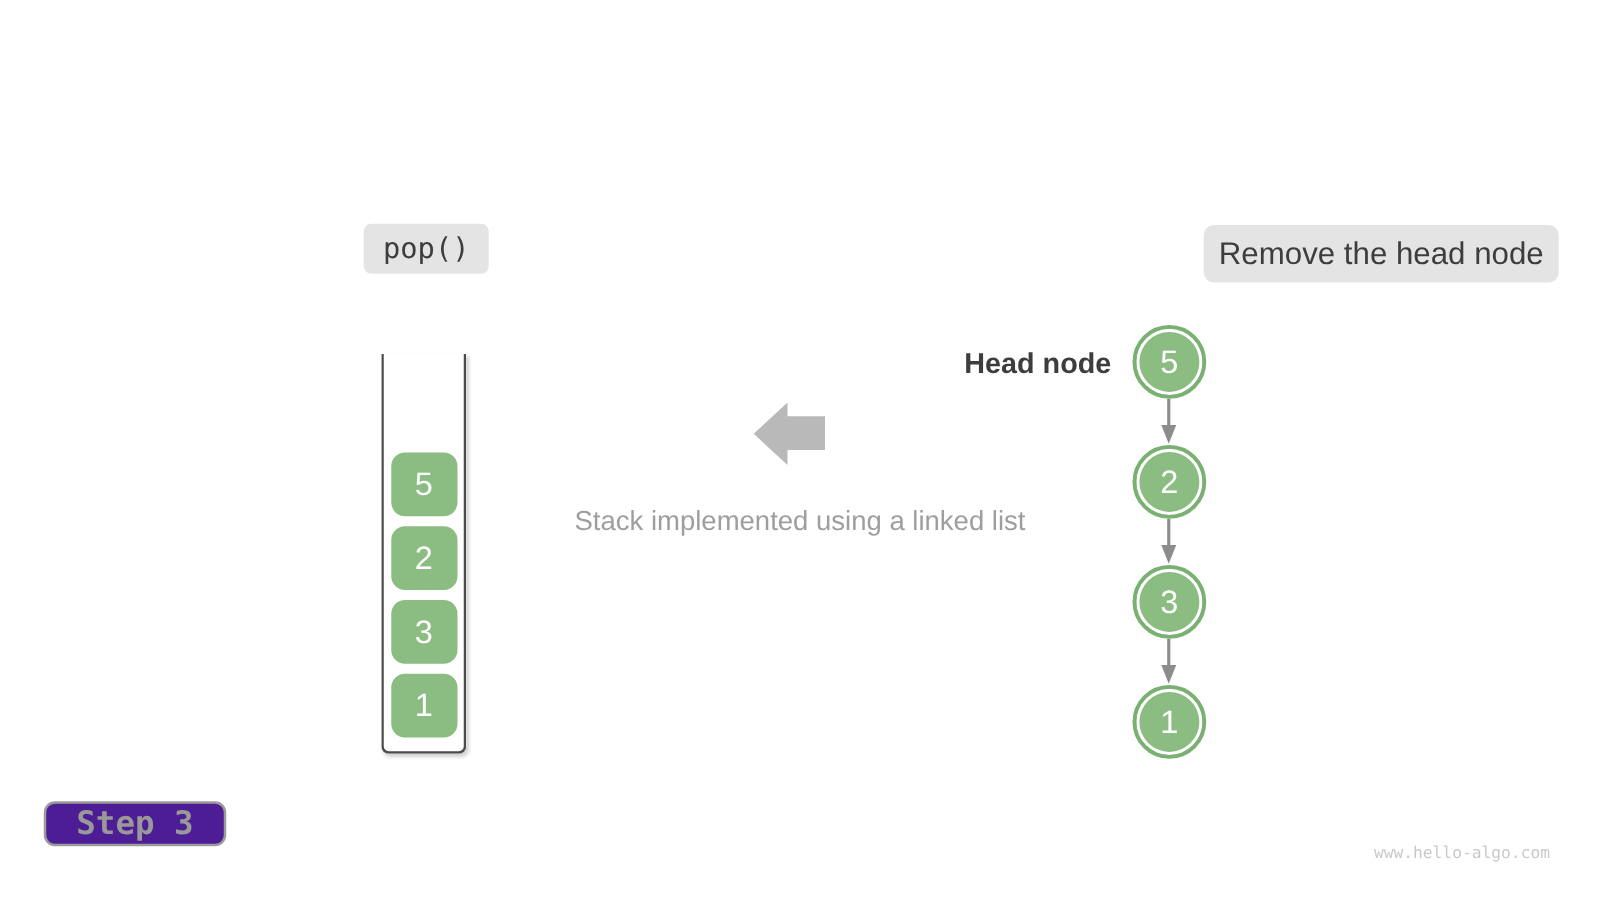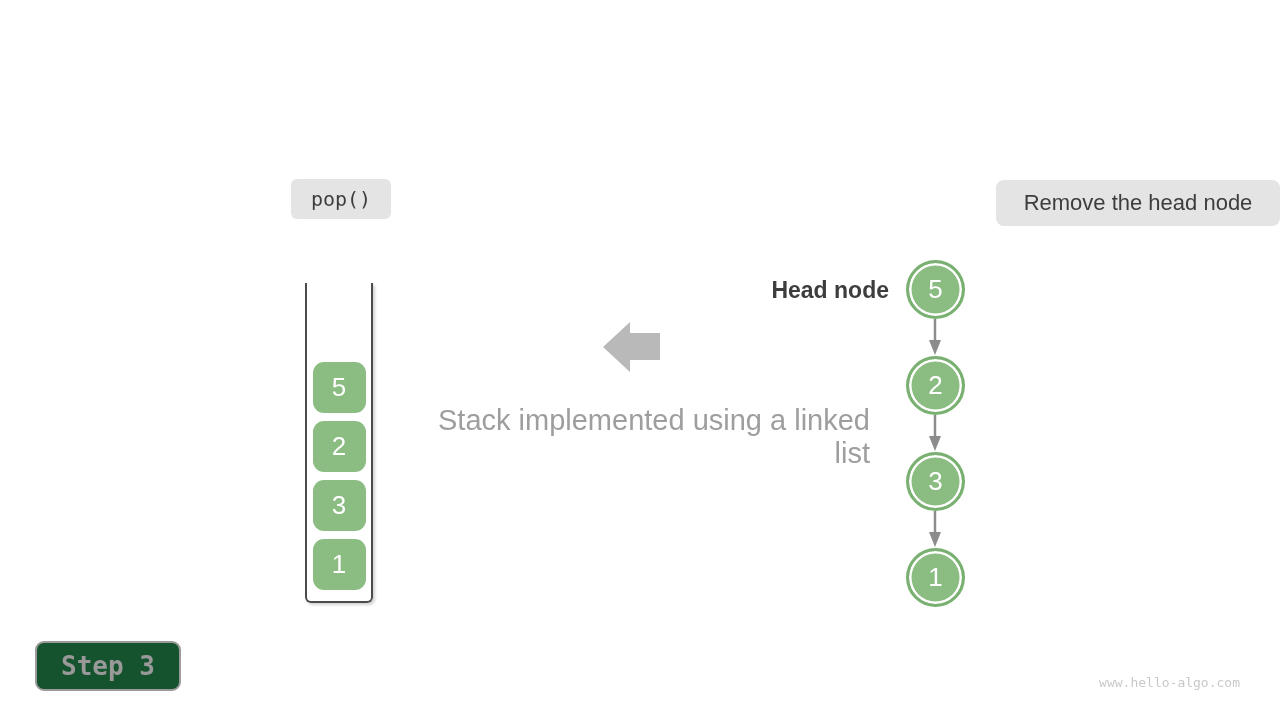--- a/index.html
+++ b/index.html
@@ -16,27 +16,26 @@
     background: var(--label-bg);
     color: var(--dark-text);
     display: flex;
     align-items: center;
     justify-content: center;
   }
   #op-tag {
     left: 291px; top: 179px; width: 100px; height: 40px;
     border-radius: 6px;
     font-family: "DejaVu Sans Mono", monospace;
-    font-size: 20px;
+    font-size: 23px;
   }
   #desc-tag {
     left: 963px; top: 180px; width: 284px; height: 46px;
     border-radius: 8px;
-    font-size: 22px;
-    margin-left: 33px;
+    font-size: 25px;
   }
   #stack-box {
     position: absolute;
     left: 305px; top: 283px; width: 68px; height: 320px;
     box-sizing: border-box;
     border-left: 2px solid var(--container-border);
     border-right: 2px solid var(--container-border);
     border-bottom: 2px solid var(--container-border);
     border-radius: 0 0 6px 6px;
     box-shadow: 2px 2px 3px rgba(0,0,0,0.18);
@@ -56,22 +55,22 @@
     display: flex;
     align-items: center;
     justify-content: center;
     flex: none;
   }
   .stack-cell:last-child { margin-bottom: 11px; }
   #big-arrow { position: absolute; left: 603px; top: 322px; }
   #caption {
     position: absolute;
     left: 410px; top: 404px; width: 460px;
-    text-align: right;
-    font-size: 29px;
+    text-align: center;
+    font-size: 22px;
     color: var(--caption-gray);
   }
   #linked-list { position: absolute; left: 16px; top: 0; width: 1280px; height: 720px; }
   .ll-node {
     position: absolute;
     left: 890px;
     width: 59px; height: 59px;
     box-sizing: border-box;
     border-radius: 50%;
     background: var(--green);
@@ -89,23 +88,23 @@
     left: 600px; width: 273px;
     text-align: right;
     font-size: 23px;
     font-weight: bold;
     color: var(--dark-text);
     line-height: 26px;
   }
   .ll-arrow { position: absolute; left: 911px; }
   #step-box {
     position: absolute;
-    left: 35px; top: 641px; width: 146px; height: 50px;
+    left: 35px; top: 641px; width: 146px; height: 36px;
     box-sizing: border-box;
-    background: #14532d;
+    background: #4c1d95;
     border: 2px solid var(--step-border);
     border-radius: 9px;
     display: flex;
     align-items: center;
     justify-content: center;
     font-family: "DejaVu Sans Mono", monospace;
     font-size: 26px;
     font-weight: bold;
     color: var(--step-text);
   }

